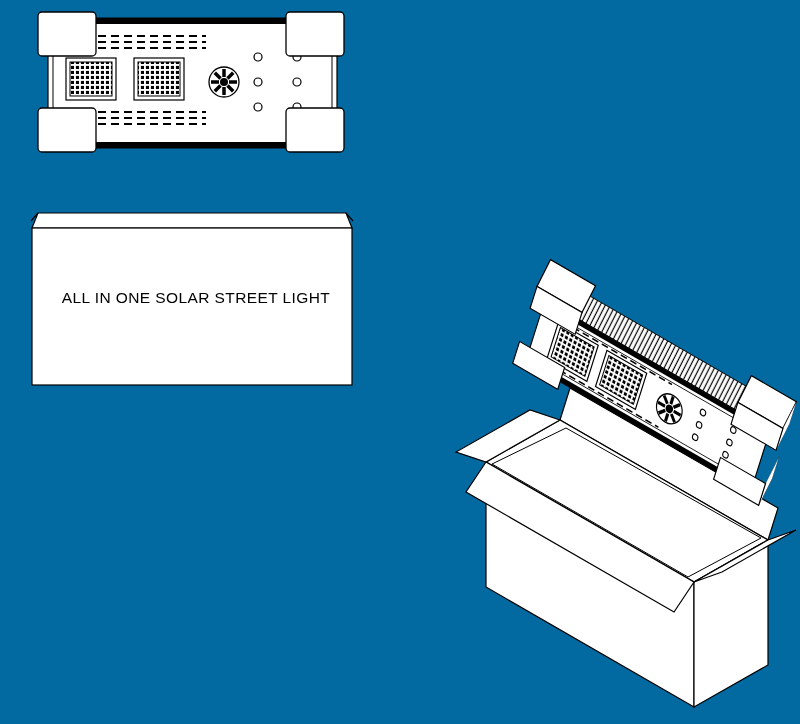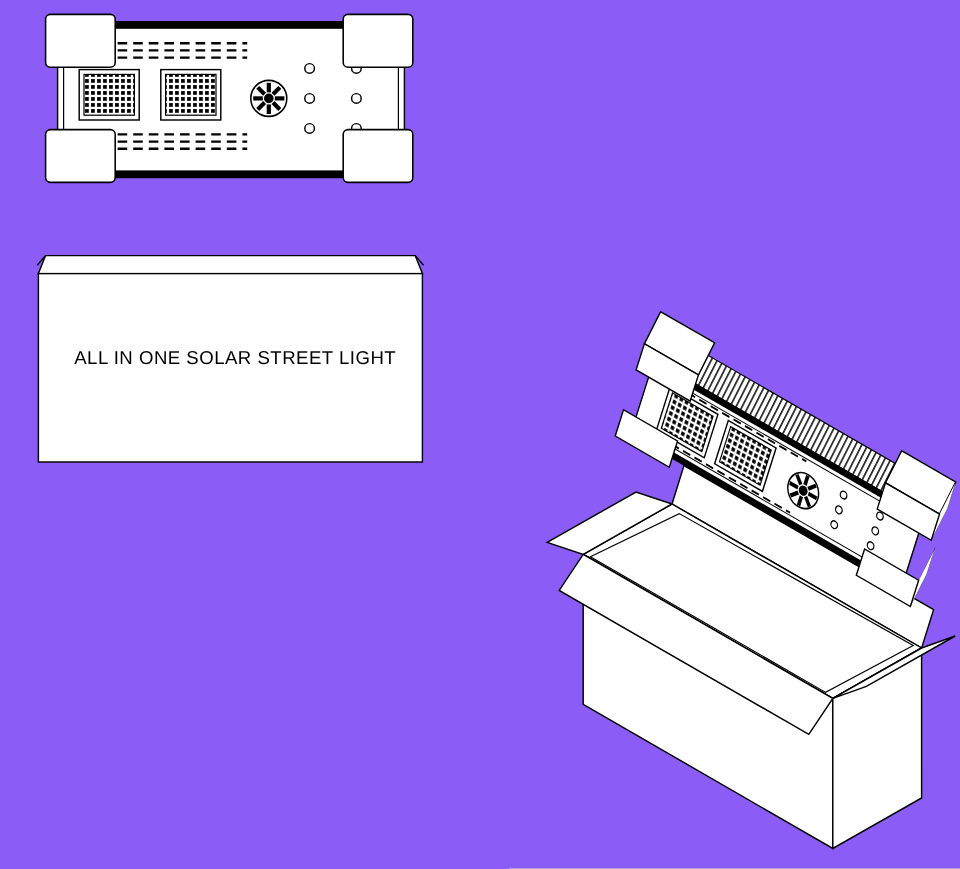--- a/index.html
+++ b/index.html
@@ -1,16 +1,16 @@
 <!DOCTYPE html>
 <html><head>
 <meta charset="utf-8">
 <style>
   html,body{margin:0;padding:0;background:#ffffff;}
-  .canvas{position:relative;width:800px;height:724px;background:#8b5cf6;overflow:hidden;text-decoration:underline;}
+  .canvas{position:relative;width:800px;height:724px;background:#0369a1;overflow:hidden;text-decoration:underline;}
   svg{display:block;}
   text{font-family:"Liberation Sans", sans-serif;font-size:15.5px;letter-spacing:0.4px;fill:#000;stroke:none;}
 </style>
 </head>
 <body>
 
 <div class="canvas">
 <svg width="800" height="724" viewBox="0 0 800 724">
   <defs>
     <pattern id="led-grid" patternUnits="userSpaceOnUse" width="5" height="5">

